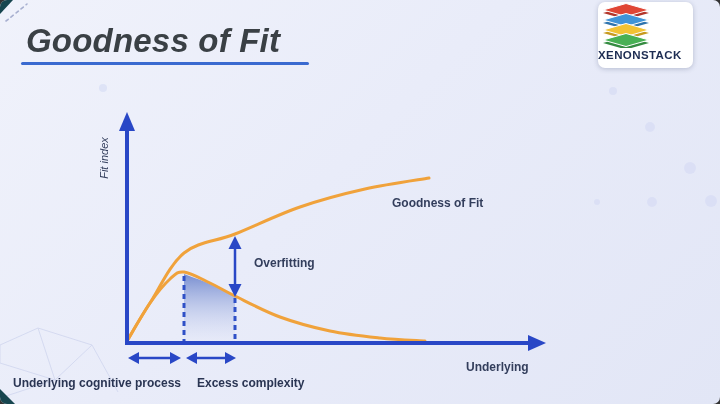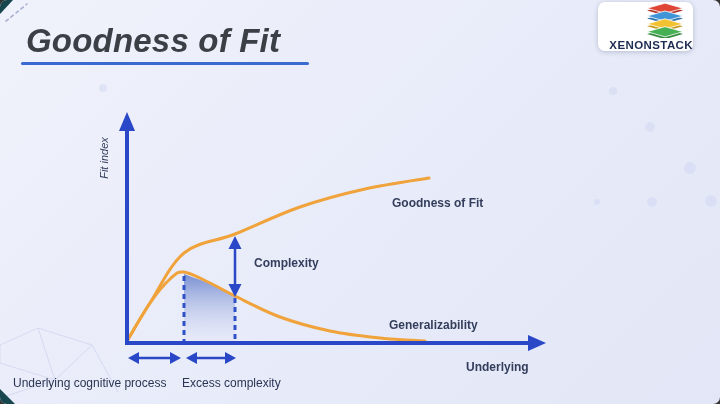--- a/index.html
+++ b/index.html
@@ -18,40 +18,40 @@
   
   .page-title{
     position:absolute;left:26px;top:22px;
     font-size:33px;font-weight:bold;font-style:italic;
     color:var(--title,#3a4045);letter-spacing:.2px;white-space:nowrap;
   }
   .title-underline{position:absolute;left:21px;top:62px;width:288px;height:3px;
     background:var(--title-underline,#3a6ad0);border-radius:2px;}
   
   .logo-card{
-    position:absolute;left:598px;top:2px;width:95px;height:49px;
+    position:absolute;left:598px;top:2px;width:95px;height:66px;
     background:#fff;border-radius:7px;box-shadow:0 1px 5px rgba(40,50,90,.25);
-    display:flex;flex-direction:column;align-items:flex-end;justify-content:flex-start;
+    display:flex;flex-direction:column;align-items:flex-start;justify-content:flex-start;
   }
   .logo-card .brand{
     font-size:11.5px;font-weight:bold;color:var(--brand,#1d2c52);
     letter-spacing:.4px;margin-top:1px;white-space:nowrap;
   }
   
   .chart-label{
     position:absolute;font-size:12px;font-weight:600;color:var(--label,#333e5c);
     white-space:nowrap;
   }
   .axis-label-y{
     position:absolute;left:64px;top:152px;width:80px;text-align:center;
     font-size:11px;font-style:italic;font-weight:500;color:var(--label,#333e5c);
     transform:rotate(-90deg);white-space:nowrap;
   }
   .bottom-label{
-    position:absolute;top:376px;font-size:12px;font-weight:normal;
+    position:absolute;top:376px;font-size:12px;font-weight:bold;
     color:var(--bottom-label,#2a3553);white-space:nowrap;
   }
 </style>
 </head>
 <body>
 
 <div class="stage" style="--background-top: #f0f2fb; --background-bottom: #e2e6f6; --axis: #2947c6; --dashed: #2f50c7; --curve: #f0a23b; --shade-top: #6e86cd; --shade-bottom: #dfe4f7; --title: #3a4045; --title-underline: #3a6ad0; --label: #333e5c; --bottom-label: #2a3553; --brand: #1d2c52; --corner: #17464f;">
 
   <svg class="abs" width="720" height="404" viewBox="0 0 720 404" style="left:0;top:0;">
     <g fill="#d6dbf4" opacity="0.65">
@@ -123,18 +123,17 @@
         <polygon points="128,358 139,352 139,364" style="fill:var(--axis)"></polygon>
         <polygon points="181,358 170,352 170,364" style="fill:var(--axis)"></polygon>
         <line x1="196" y1="358" x2="226" y2="358" style="stroke:var(--axis)" stroke-width="2.5"></line>
         <polygon points="186,358 197,352 197,364" style="fill:var(--axis)"></polygon>
         <polygon points="236,358 225,352 225,364" style="fill:var(--axis)"></polygon>
       </g>
   </svg>
 
   <div class="axis-label-y">Fit index</div>
   <div class="chart-label" style="left:392px;top:196px;">Goodness of Fit</div>
-  <div class="chart-label" style="left:254px;top:256px;">Complexity</div>
-  <div class="chart-label" style="left:389px;top:318px;">Generalizability</div>
+  <div class="chart-label" style="left:254px;top:256px;">Overfitting</div>
   <div class="chart-label" style="left:466px;top:360px;">Underlying</div>
   <div class="bottom-label" style="left:13px;">Underlying cognitive process</div>
-  <div class="bottom-label" style="left:182px;">Excess complexity</div>
+  <div class="bottom-label" style="left:197px;">Excess complexity</div>
 </div>
 
 </body></html>

